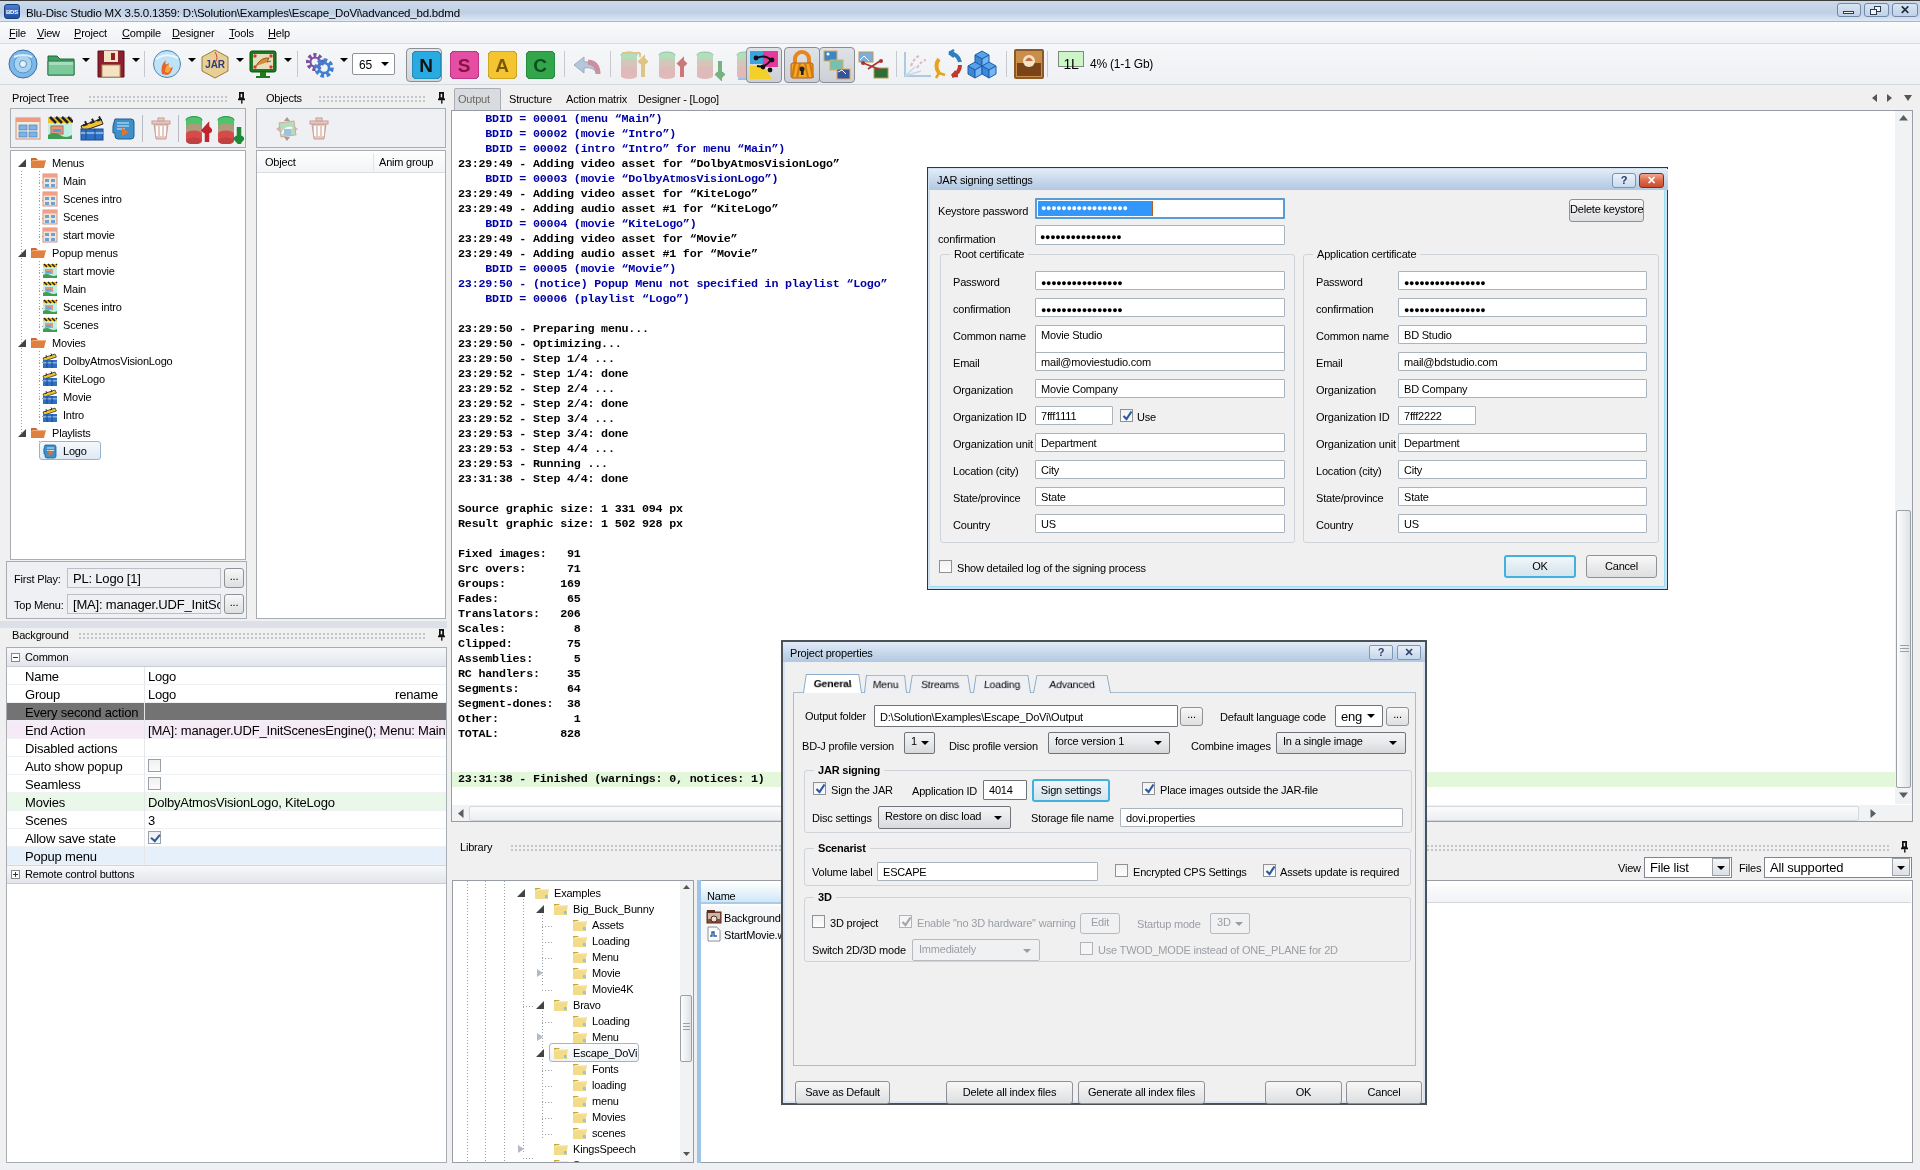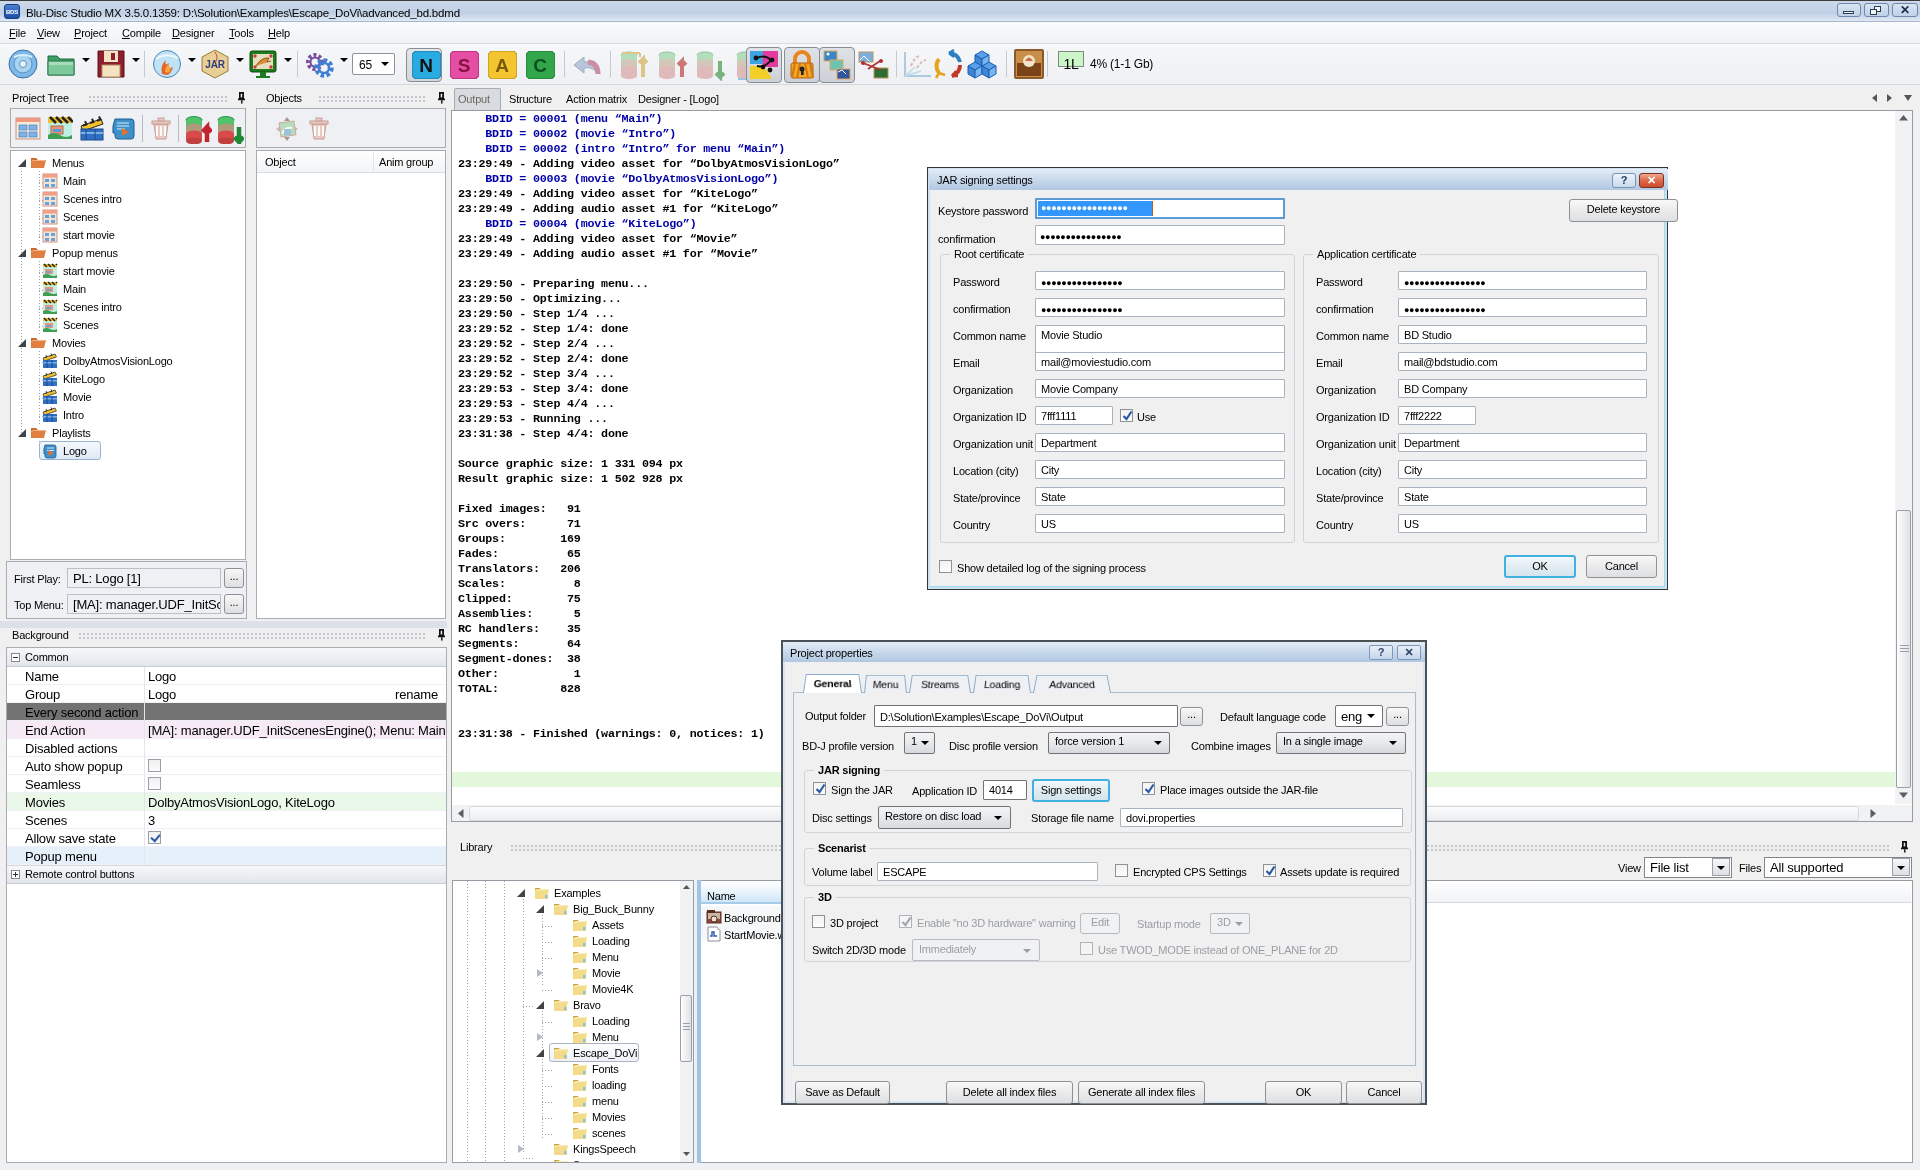--- a/index.html
+++ b/index.html
@@ -631,20 +631,23 @@
   <pre class="abs" style="left:6px;top:1px;font-size:11.7px;font-weight:bold;line-height:15px;color:#000"><span style="color:#0000a8">    BDID = 00001 (menu “Main”)
     BDID = 00002 (movie “Intro”)
     BDID = 00002 (intro “Intro” for menu “Main”)</span>
 23:29:49 - Adding video asset for “DolbyAtmosVisionLogo”
 <span style="color:#0000a8">    BDID = 00003 (movie “DolbyAtmosVisionLogo”)</span>
 23:29:49 - Adding video asset for “KiteLogo”
 23:29:49 - Adding audio asset #1 for “KiteLogo”
 <span style="color:#0000a8">    BDID = 00004 (movie “KiteLogo”)</span>
 23:29:49 - Adding video asset for “Movie”
 23:29:49 - Adding audio asset #1 for “Movie”
+<span style="color:#0000a8">    BDID = 00005 (movie “Movie”)
+23:29:50 - (notice) Popup Menu not specified in playlist “Logo”
+    BDID = 00006 (playlist “Logo”)</span>
 
 23:29:50 - Preparing menu...
 23:29:50 - Optimizing...
 23:29:50 - Step 1/4 ...
 23:29:52 - Step 1/4: done
 23:29:52 - Step 2/4 ...
 23:29:52 - Step 2/4: done
 23:29:52 - Step 3/4 ...
 23:29:53 - Step 3/4: done
 23:29:53 - Step 4/4 ...
@@ -936,21 +939,21 @@
   <div class="abs" style="left:1px;top:1px;width:739px;height:21px;background:linear-gradient(#e3ecf8,#c6d7eb 55%,#b2c8e1)"></div>
   <div class="lbl" style="left:9px;top:5px">JAR signing settings</div>
   <div class="abs" style="left:684px;top:5px;width:24px;height:15px;border:1px solid #7a94b2;border-radius:3px;background:linear-gradient(#ecf2fa,#c9daee);text-align:center;font-size:11px;font-weight:bold;color:#223a5e;line-height:13px">?</div>
   <div class="abs" style="left:711px;top:5px;width:25px;height:15px;border:1px solid #7a3020;border-radius:3px;background:linear-gradient(#f0a890,#dd6a4a 50%,#c94c2c);text-align:center;font-size:11px;font-weight:bold;color:#fff;line-height:13px">✕</div>
 
   <div class="lbl" style="left:10px;top:36px">Keystore password</div>
   <div class="abs" style="left:107px;top:30px;width:250px;height:21px;background:#fff;border:2px solid #5b9bd3;border-radius:1px">
     <div class="abs" style="left:1px;top:1px;width:114px;height:15px;background:#3297fd;color:#fff;font-size:9px;letter-spacing:-0.35px;line-height:15px;padding-left:3px">●●●●●●●●●●●●●●●●●</div>
     <div class="abs" style="left:115px;top:1px;width:1px;height:15px;background:#b85c1e"></div>
   </div>
-  <div class="btn" style="left:641px;top:31px;width:109px;height:23px;padding-top:3px">Delete keystore</div>
+  <div class="btn" style="left:641px;top:31px;width:75px;height:23px;padding-top:3px">Delete keystore</div>
   <div class="lbl" style="left:10px;top:64px">confirmation</div>
   <div class="abs tf" style="left:107px;top:57px;width:250px;height:20px;padding:3px 0 0 4px"><span class="dots">●●●●●●●●●●●●●●●●</span></div>
 
   <div class="gb" style="left:12px;top:86px;width:355px;height:289px">
       <span>Root certificate</span>
     </div>
   <div class="gb" style="left:375px;top:86px;width:356px;height:289px">
       <span>Application certificate</span>
     </div>
 

